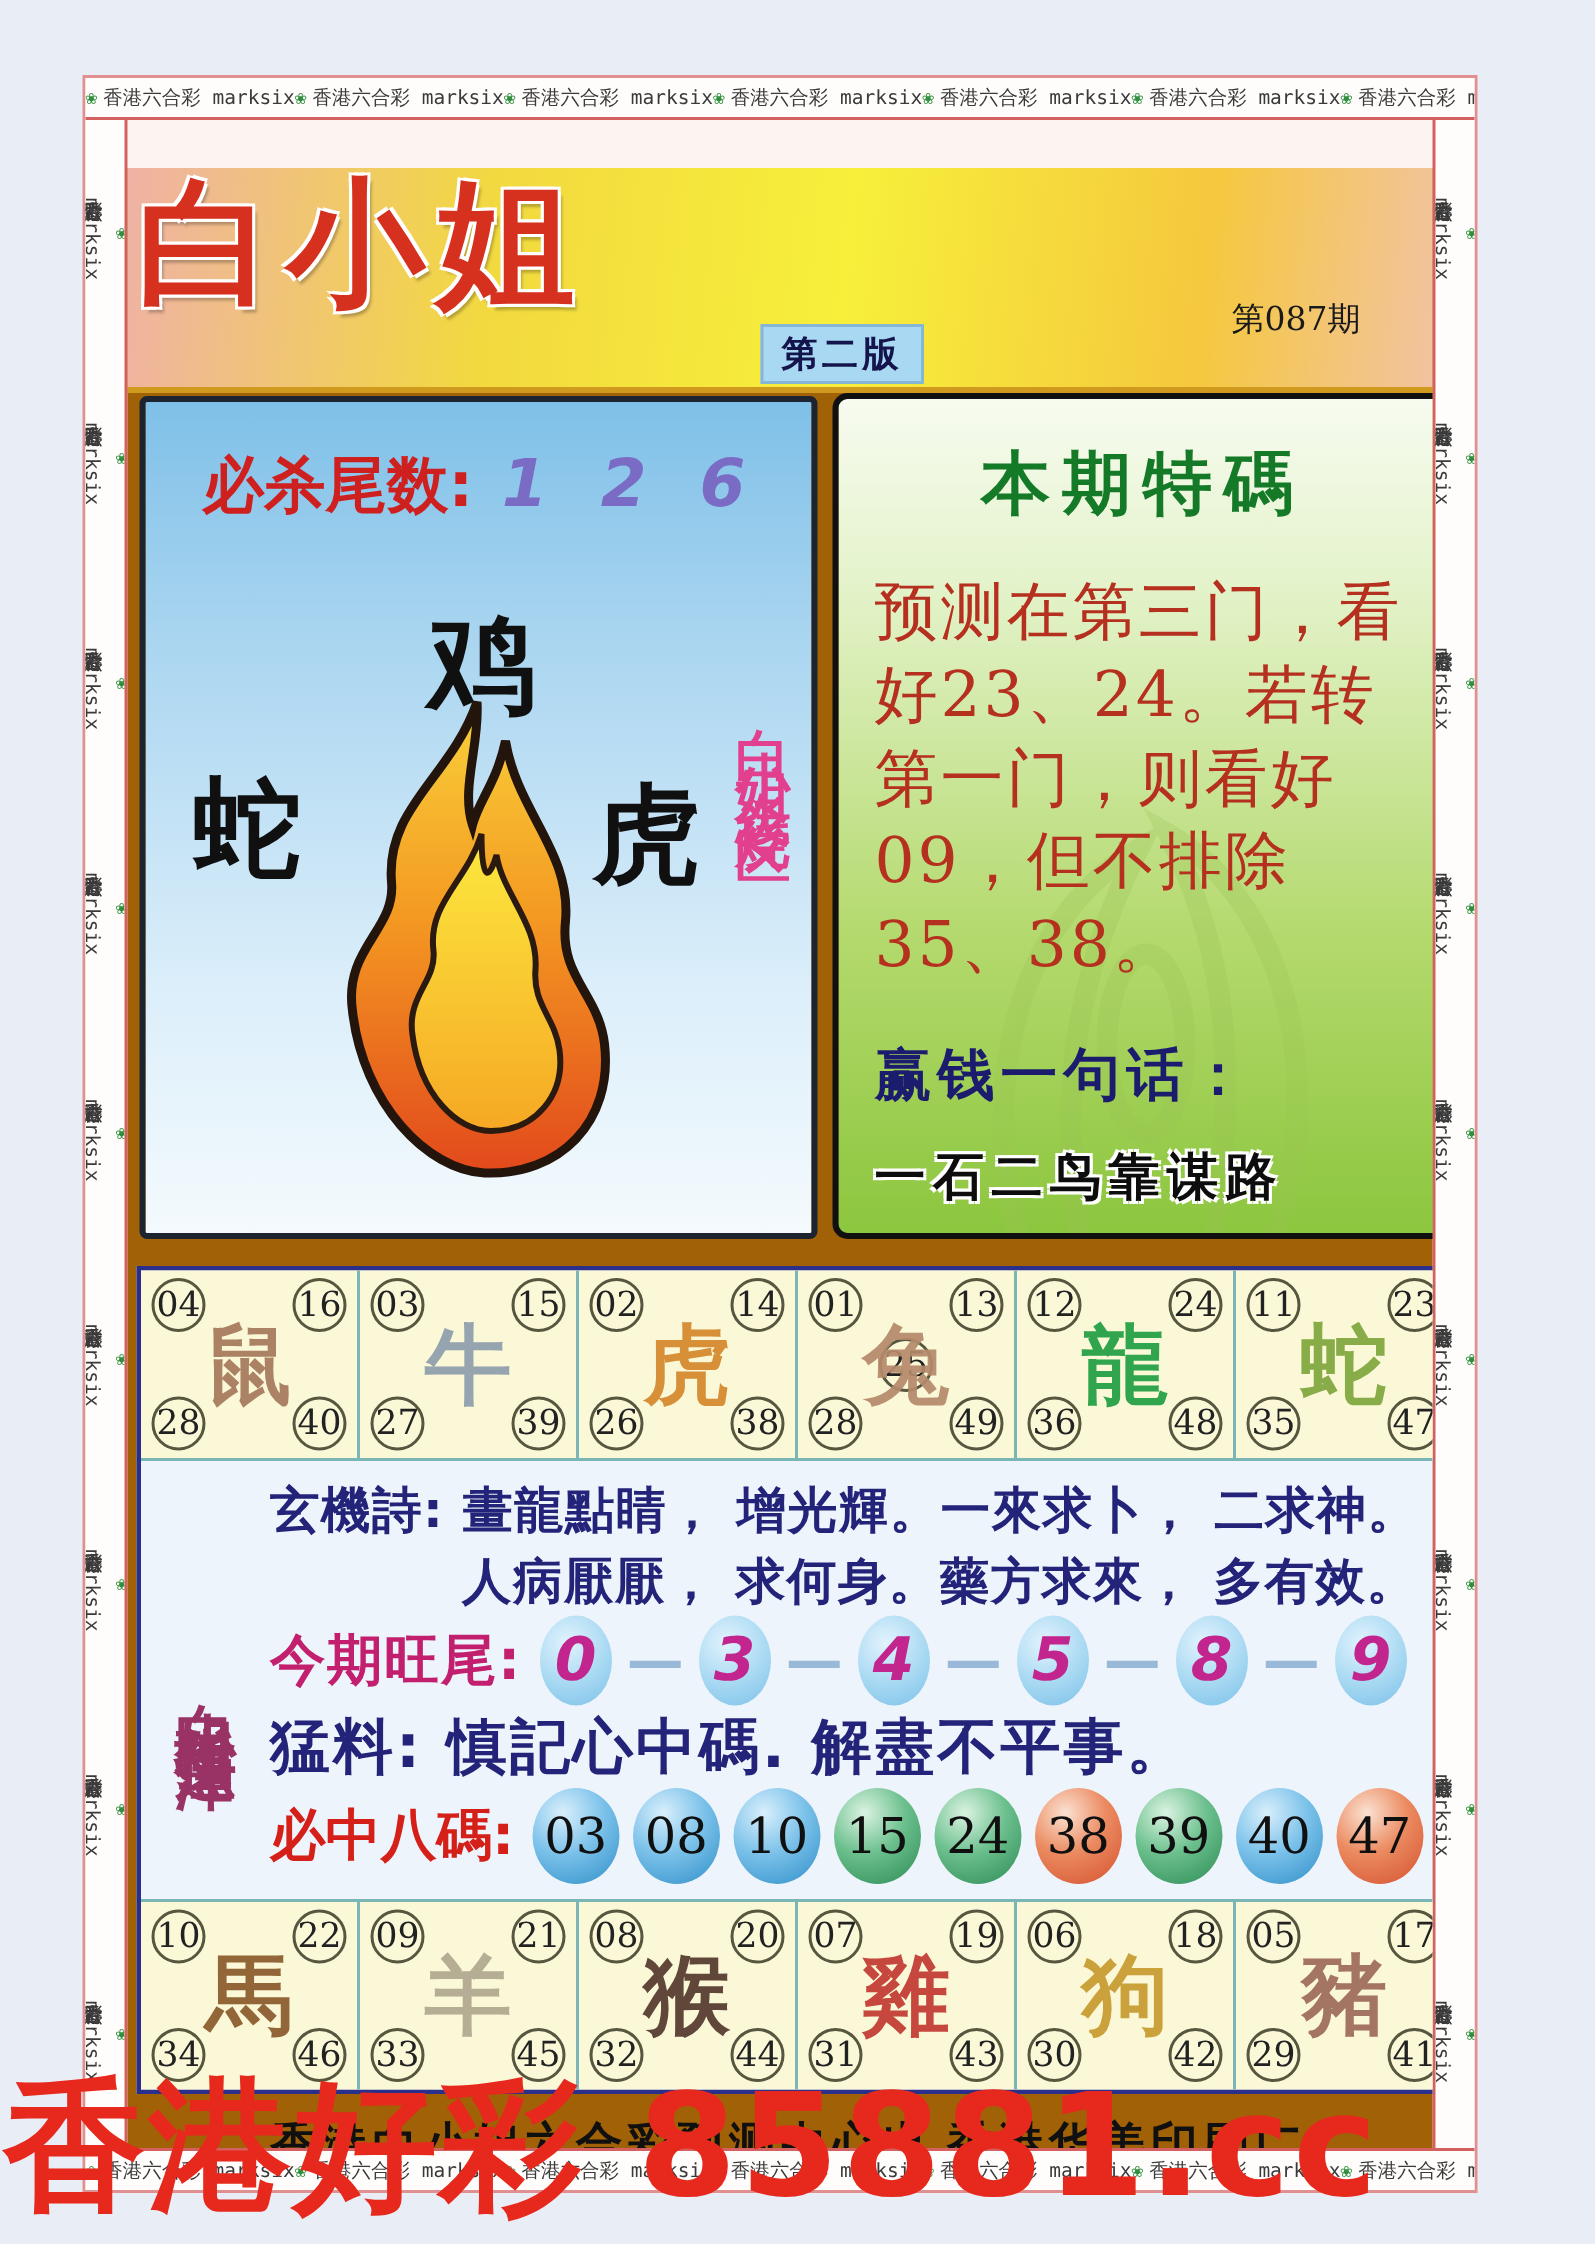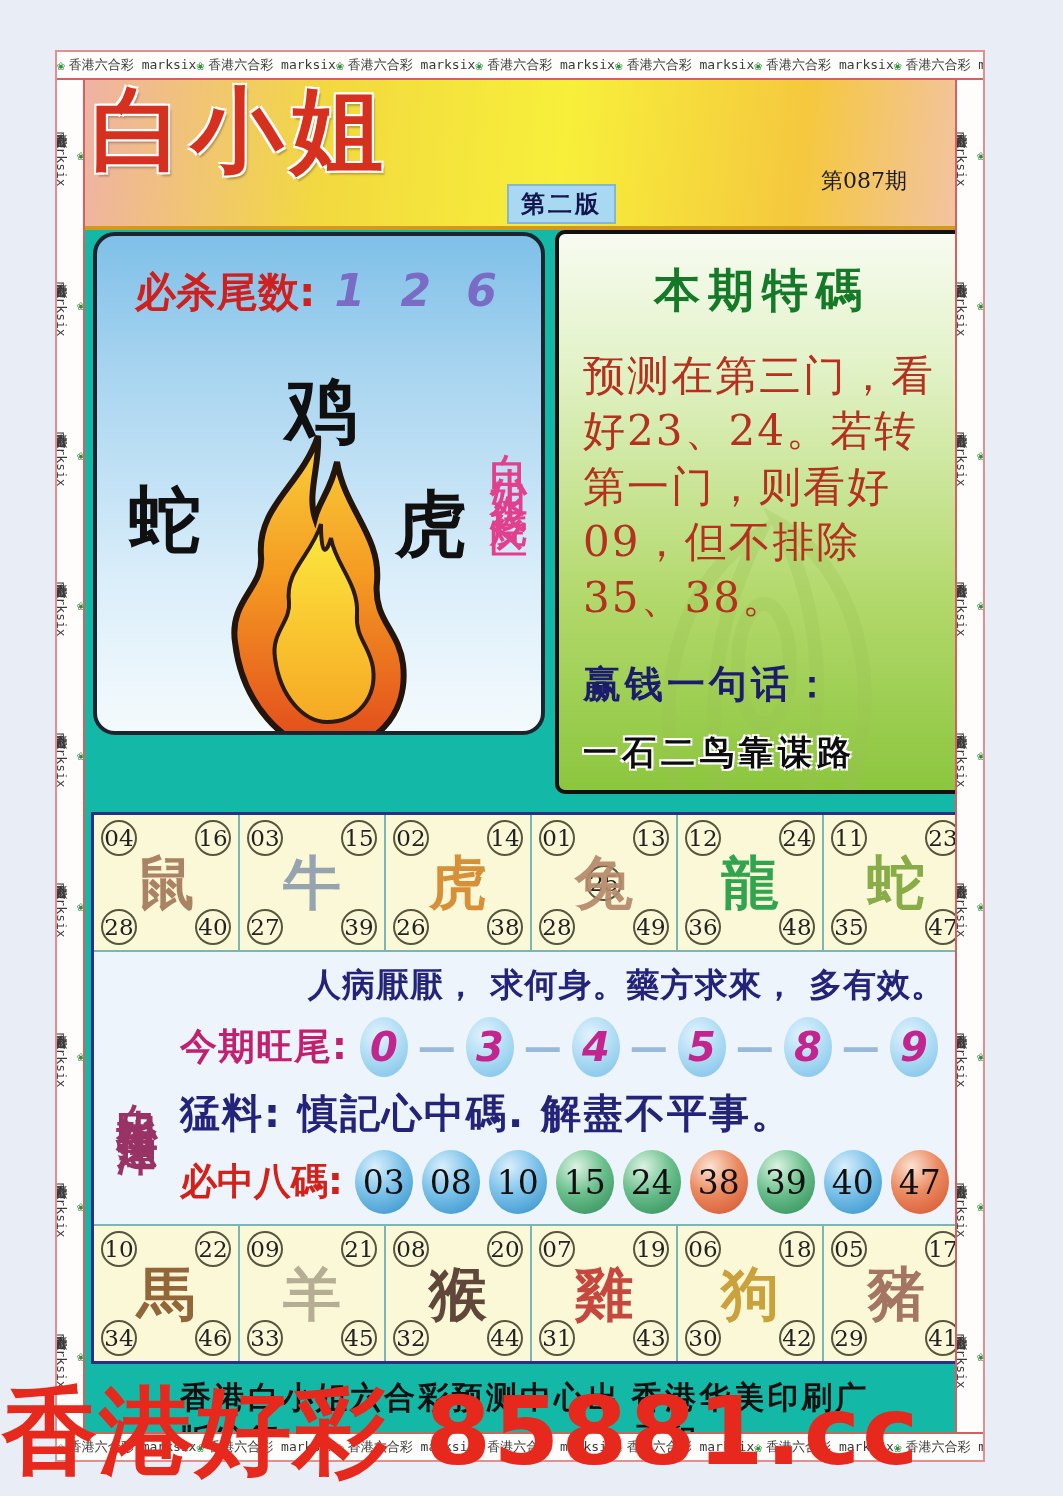--- a/index.html
+++ b/index.html
@@ -25,21 +25,21 @@
   .strip.top { top:0; border-bottom:2px solid #d46060; }
   .strip.bottom { bottom:0; border-top:2px solid #d46060; }
   .strip.v { top:28px; bottom:28px; width:28px; flex-direction:column; }
   .strip.left { left:0; border-right:2px solid #d46060; }
   .strip.right { right:0; border-left:2px solid #d46060; }
   .strip.v .unit { writing-mode:vertical-rl; }
   .unit { display:flex; align-items:center; gap:4px; }
   .strip.v .unit { flex-direction:column; }
   .flower { color:#2f8f3c; font-size:13px; }
   
-  .content { position:absolute; inset:28px; background:#14b8a6; overflow:hidden; }
+  .content { position:absolute; inset:28px; background:#a16207; overflow:hidden;margin-top:32px; }
   .header {
     position:absolute; left:0; top:0; width:100%; height:150px;
     background:linear-gradient(96deg,#efb2a5 0%,#f2d93f 28%,#f7ef3a 55%,#f5c83e 82%,#f2c3a0 100%);
     border-bottom:4px solid #cf9a1e;
   }
   .title-row { position:absolute; left:6px; top:4px; white-space:nowrap; display:flex; align-items:center; }
   .brand {
     font-size:92px; font-weight:bold; color:#d6301f; line-height:1;
     font-family:"DejaVu Serif","Liberation Serif",serif; letter-spacing:8px;
     text-shadow:-2px -2px 0 #fff,2px -2px 0 #fff,-2px 2px 0 #fff,2px 2px 0 #fff,3px 4px 2px rgba(0,0,0,.25);
@@ -52,22 +52,22 @@
     position:absolute; right:48px; top:86px; font-size:22px; color:#1a1a1a;
     font-family:"DejaVu Serif","Liberation Serif",serif;
   }
   .edition-badge {
     position:absolute; left:422px; top:104px; background:#a9d9f2;
     border:2px solid #86b6d6; color:#15154d; font-size:24px; font-weight:bold;
     padding:2px 12px; letter-spacing:3px;
   }
   
   .kill-box {
-    position:absolute; left:8px; top:152px; width:452px; height:503px;
-    border:4px solid #1c2430; border-radius:22px; overflow:hidden;
+    position:absolute; left:8px; top:152px; width:452px; height:562px;
+    border:4px solid #1c2430; border-radius:5px; overflow:hidden;
     background:linear-gradient(#7fc0e8 0%,#a9d5f0 28%,#dbeefa 70%,#f4fafd 100%);
   }
   .kill-line { white-space:nowrap; padding-left:38px; line-height:1.15; }
   .kill-line.first { margin-top:30px; }
   .kill-label { font-size:41px; font-weight:900; color:#cf2020; }
   .kill-value {
     font-size:44px; font-weight:bold; font-style:italic; color:#7a6cc4;
     letter-spacing:10px; padding-left:14px;
   }
   .zchar { position:absolute; font-size:72px; font-weight:900; color:#101010; line-height:1; }
@@ -404,20 +404,21 @@
             <span class="animal" style="color: rgb(127, 166, 60);">蛇</span>
           </div>
         </div>
 
       <div class="middle">
         <div class="middle-left">
           <div class="guide-vlabel">白小姐指点迷津</div>
         </div>
         <div class="middle-right">
           <div class="poem">
+            <div><span>玄機詩:</span> <span>畫龍點睛， 增光輝。一來求卜， 二求神。</span></div>
             <div class="line2">人病厭厭， 求何身。藥方求來， 多有效。</div>
           </div>
           <div class="row-flex">
             <span class="ww-label">今期旺尾:</span>
             <span class="row-flex" id="wangwei-holder">
                 <span class="oval">0</span>
                 <span class="dash">—</span>
                 <span class="oval">3</span>
                 <span class="dash">—</span>
                 <span class="oval">4</span>

